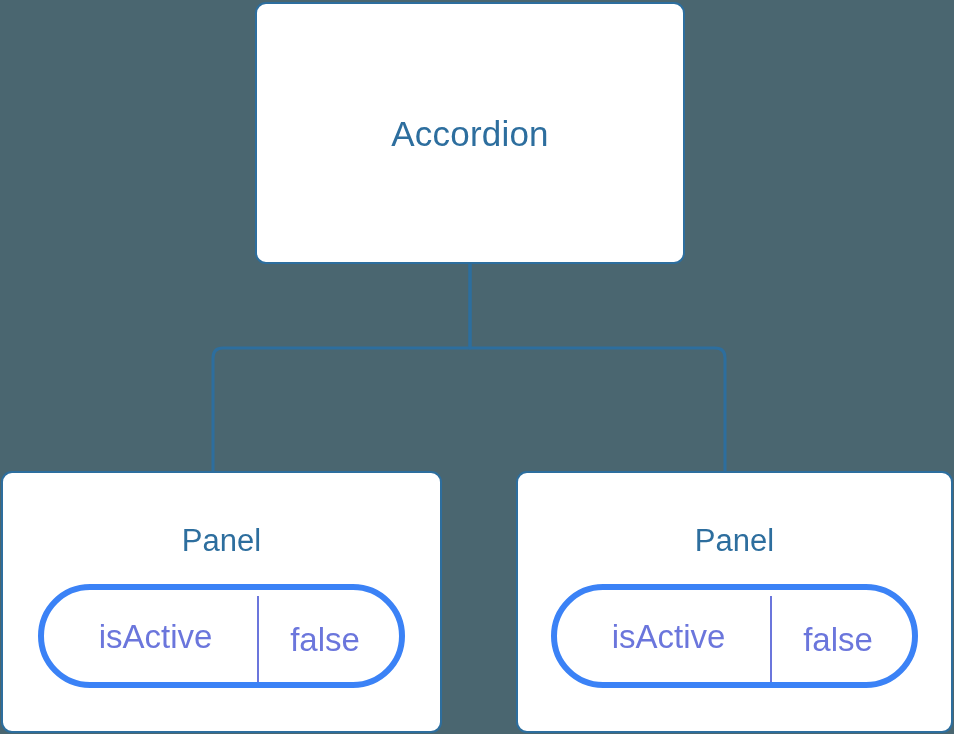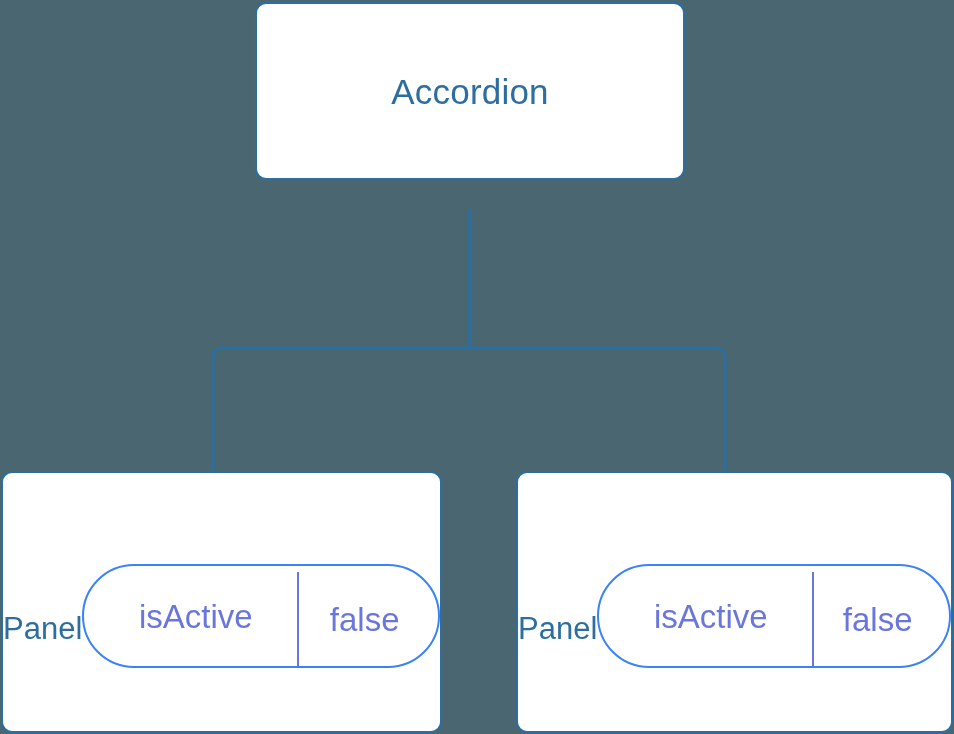--- a/index.html
+++ b/index.html
@@ -36,37 +36,37 @@
     border: 2.5px solid #2d6e9e;
     border-radius: 11px;
     box-sizing: border-box;
   }
 
   
   #node-accordion {
     left: 255px;
     top: 2px;
     width: 430px;
-    height: 178px;
+    height: 262px;
     display: flex;
     align-items: center;
     justify-content: center;
   }
   .node-title-root {
     color: #2d6e9e;
     font-size: 35px;
     font-weight: 400;
     letter-spacing: 0.2px;
     line-height: 1;
   }
 
   
   .node-panel {
     display: flex;
-    flex-direction: row;
+    flex-direction: column;
     align-items: center;
   }
   #node-panel-0 {
     left: 1px;
     top: 471px;
     width: 441px;
     height: 262px;
   }
   #node-panel-1 {
     left: 516px;
@@ -79,21 +79,21 @@
     font-size: 31px;
     font-weight: 400;
     line-height: 1;
     margin-top: 52px;
   }
 
   
   .prop-pill {
     margin-top: 28px;
     height: 104px;
-    border: 2px solid #3b82f6;
+    border: 6px solid #3b82f6;
     border-radius: 60px;
     display: flex;
     align-items: stretch;
     box-sizing: border-box;
     background: transparent;
   }
   #node-panel-0 .prop-pill { width: 367px; }
   #node-panel-1 .prop-pill { width: 367px; }
 
   .prop-key,

